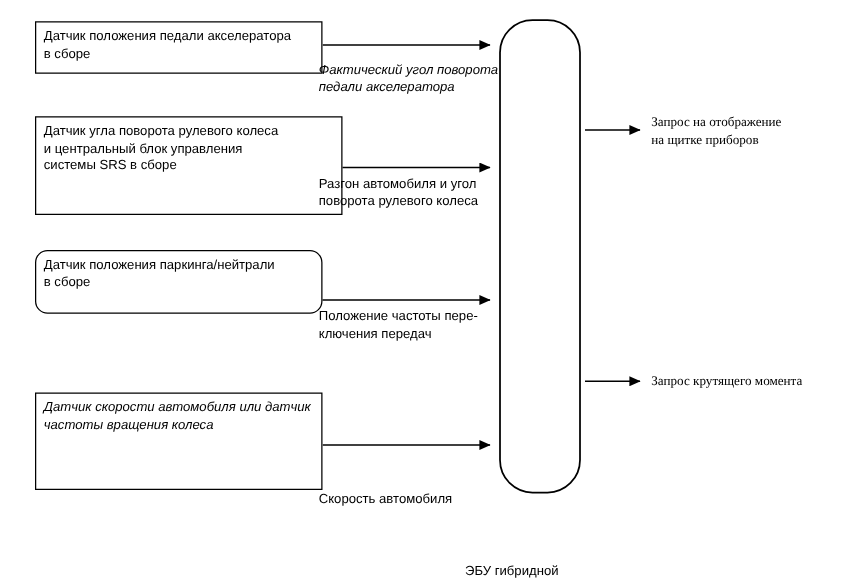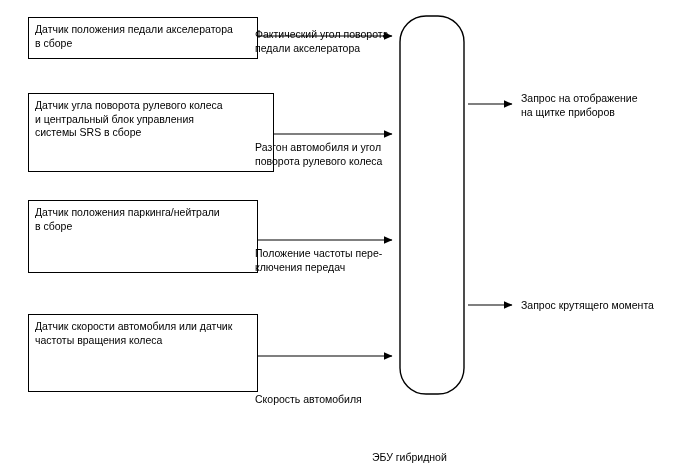--- a/index.html
+++ b/index.html
@@ -40,20 +40,21 @@
     line-height: 13.5px;
     color: #000000;
     white-space: pre-line;
   }
   .out-label {
     position: absolute;
     font-size: 10.5px;
     line-height: 13.5px;
     color: #000000;
     white-space: pre-line;
+    font-family: Liberation Serif, serif;
   }
   .ecu-caption {
     position: absolute;
     font-size: 10.5px;
     line-height: 13.5px;
     color: #000000;
     text-align: left;
     white-space: pre-line;
     margin-top: 48px;
   }
@@ -90,39 +91,39 @@
 
     <line x1="468" y1="305" x2="512" y2="305" stroke="#000000" stroke-width="1.2" marker-end="url(#arrow)"></line>
 
     <rect x="400" y="16" width="64" height="378" rx="26" ry="26" fill="#ffffff" stroke="#000000" stroke-width="1.4"></rect>
   </svg>
 
   <div class="box" style="left:28px; top:17px; width:230px; height:42px;padding-left:32px;">
     <div class="box-label">Датчик положения педали акселератора
 в сборе</div>
   </div>
-  <div class="edge-label" style="left:255px; top:28px; width:160px;">Фактический угол поворота
+  <div class="edge-label" style="left:255px; top:50px; width:160px;font-style:italic;">Фактический угол поворота
 педали акселератора</div>
 
   <div class="box" style="left:28px; top:93px; width:246px; height:79px;">
     <div class="box-label">Датчик угла поворота рулевого колеса
 и центральный блок управления
 системы SRS в сборе</div>
   </div>
   <div class="edge-label" style="left:255px; top:141px; width:160px;">Разгон автомобиля и угол
 поворота рулевого колеса</div>
 
-  <div class="box" style="left:28px; top:200px; width:230px; height:73px;">
+  <div class="box" style="left:28px; top:200px; width:230px; height:51px;border-radius:10px;">
     <div class="box-label">Датчик положения паркинга/нейтрали
 в сборе</div>
   </div>
   <div class="edge-label" style="left:255px; top:247px; width:160px;">Положение частоты пере-
 ключения передач</div>
 
-  <div class="box" style="left:28px; top:314px; width:230px; height:78px;">
+  <div class="box" style="left:28px; top:314px; width:230px; height:78px;font-style:italic;">
     <div class="box-label">Датчик скорости автомобиля или датчик
 частоты вращения колеса</div>
   </div>
   <div class="edge-label" style="left:255px; top:356px; width:160px;margin-top:37px;">Скорость автомобиля</div>
 
   <div class="ecu-caption" style="left:372px; top:403px; width:120px;">ЭБУ гибридной
 системы в сборе</div>
 
   <div class="out-label" style="left:521px; top:92px; width:160px;">Запрос на отображение
 на щитке приборов</div>

